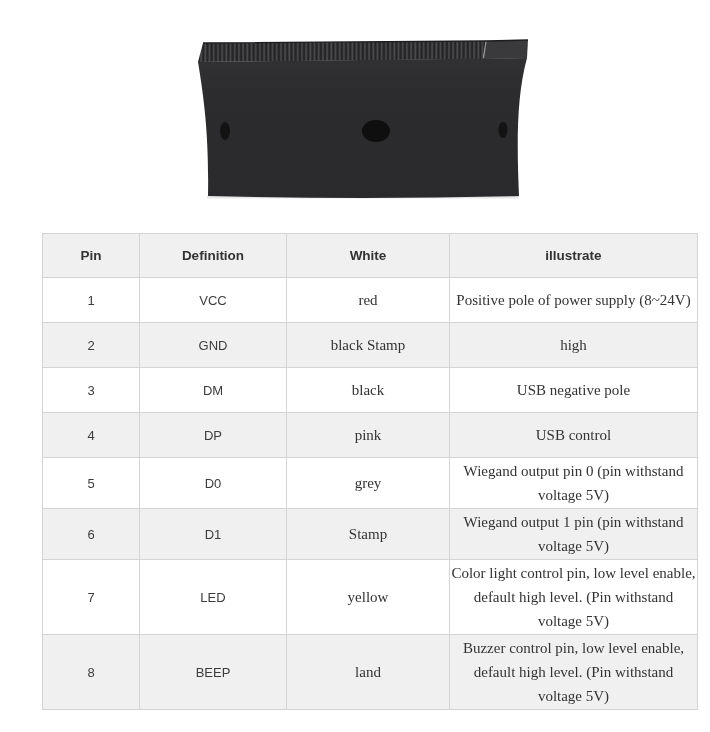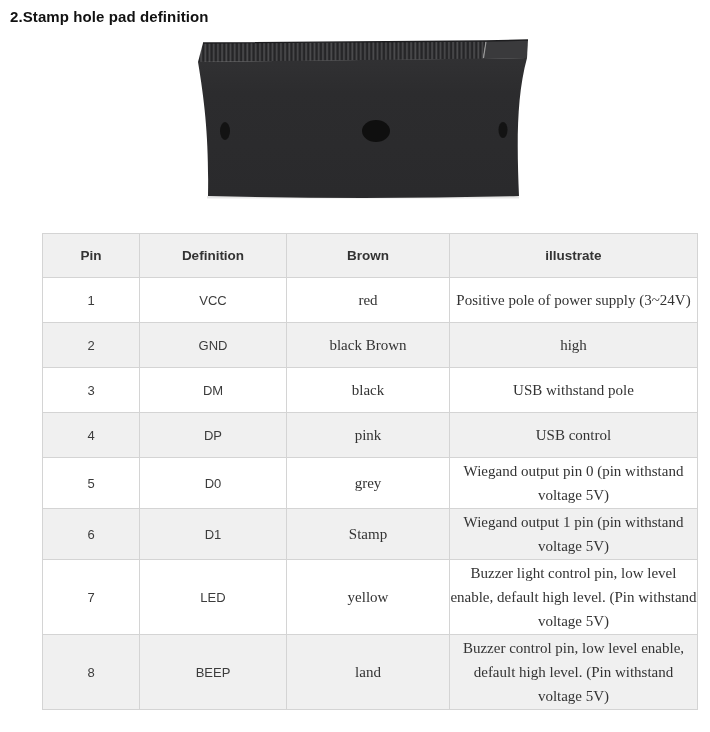--- a/index.html
+++ b/index.html
@@ -63,21 +63,20 @@
     line-height:24px;
     color:#333333;
     padding:1px 0;
   }
 </style>
 </head>
 <body>
 
 <div class="page">
 
-  <div class="page-title">2.Stamp hole pad definition</div>
 
   <svg class="device-photo" viewBox="0 0 333 165" xmlns="http://www.w3.org/2000/svg">
     <defs>
       <pattern id="ribs" width="4.2" height="24" patternUnits="userSpaceOnUse">
         <rect width="4.2" height="24" fill="#252527"></rect>
         <rect x="1.1" width="1.7" height="24" fill="#4b4b4d"></rect>
       </pattern>
       <linearGradient id="faceGrad" x1="0" y1="0" x2="0" y2="1">
         <stop offset="0" stop-color="#313133"></stop>
         <stop offset="0.25" stop-color="#2c2c2e"></stop>
@@ -109,42 +108,42 @@
     <colgroup>
       <col style="width:97px">
         <col style="width:147px">
         <col style="width:163px">
         <col style="width:248px">
     </colgroup>
     <thead>
       <tr>
         <th>Pin</th>
         <th>Definition</th>
-        <th>Brown</th>
+        <th>White</th>
         <th>illustrate</th>
       </tr>
     </thead>
     <tbody>
       <tr class="rh1">
         <td class="cell-sans">1</td>
         <td class="cell-sans">VCC</td>
         <td class="cell-serif">red</td>
-        <td class="cell-serif">Positive pole of power supply (3~24V)</td>
+        <td class="cell-serif">Positive pole of power supply (8~24V)</td>
       </tr>
       <tr class="rh1">
         <td class="cell-sans">2</td>
         <td class="cell-sans">GND</td>
-        <td class="cell-serif">black Brown</td>
+        <td class="cell-serif">black Stamp</td>
         <td class="cell-serif">high</td>
       </tr>
       <tr class="rh1">
         <td class="cell-sans">3</td>
         <td class="cell-sans">DM</td>
         <td class="cell-serif">black</td>
-        <td class="cell-serif">USB withstand pole</td>
+        <td class="cell-serif">USB negative pole</td>
       </tr>
       <tr class="rh1">
         <td class="cell-sans">4</td>
         <td class="cell-sans">DP</td>
         <td class="cell-serif">pink</td>
         <td class="cell-serif">USB control</td>
       </tr>
       <tr class="rh2">
         <td class="cell-sans">5</td>
         <td class="cell-sans">D0</td>
@@ -154,21 +153,21 @@
       <tr class="rh2">
         <td class="cell-sans">6</td>
         <td class="cell-sans">D1</td>
         <td class="cell-serif">Stamp</td>
         <td class="cell-serif">Wiegand output 1 pin (pin withstand voltage 5V)</td>
       </tr>
       <tr class="rh3">
         <td class="cell-sans">7</td>
         <td class="cell-sans">LED</td>
         <td class="cell-serif">yellow</td>
-        <td class="cell-serif">Buzzer light control pin, low level enable, default high level. (Pin withstand voltage 5V)</td>
+        <td class="cell-serif">Color light control pin, low level enable, default high level. (Pin withstand voltage 5V)</td>
       </tr>
       <tr class="rh3">
         <td class="cell-sans">8</td>
         <td class="cell-sans">BEEP</td>
         <td class="cell-serif">land</td>
         <td class="cell-serif">Buzzer control pin, low level enable, default high level. (Pin withstand voltage 5V)</td>
       </tr>
     </tbody>
   </table>
 

